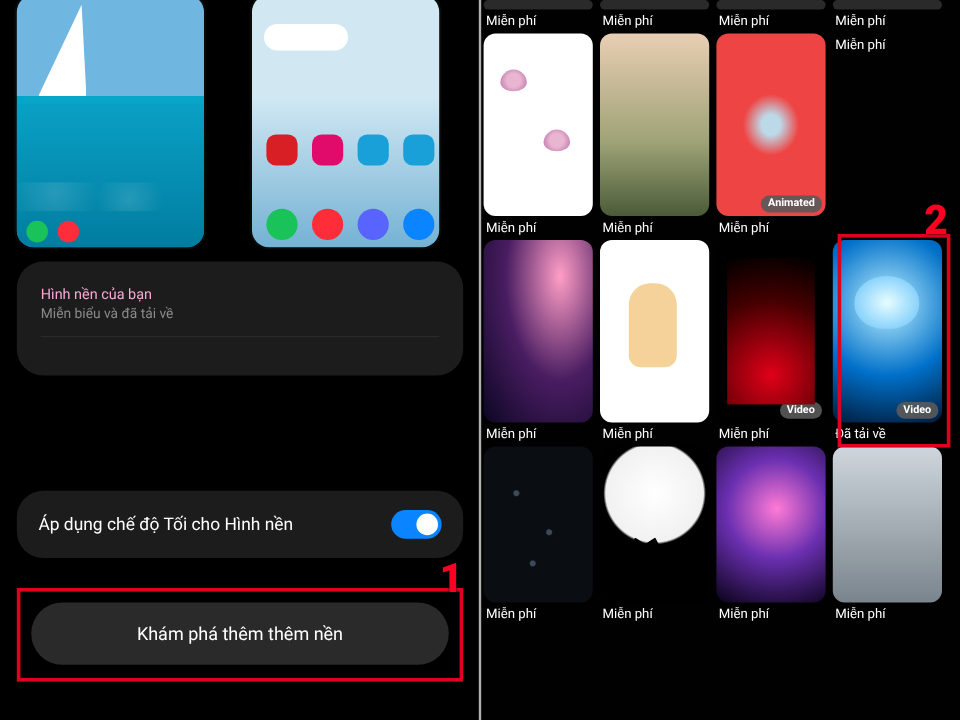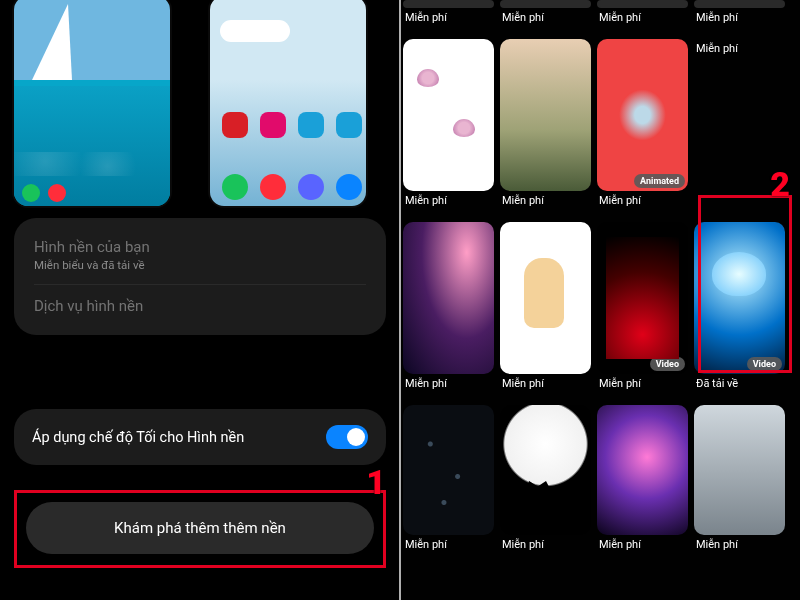--- a/index.html
+++ b/index.html
@@ -22,35 +22,35 @@
   .lock .dock span { width:18px; height:18px; border-radius:50%; display:block;}
   .home { background:linear-gradient(#d1e8f3 40%,#74b2d4);}
   .home .cloud {position:absolute;left:10px;top:24px;width:70px;height:22px;background:#fff;border-radius:14px;}
   .home .row {position:absolute;display:flex;gap:12px;}
   .home .row1{left:12px;top:116px;}
   .home .row2{left:12px;bottom:6px;}
   .home .ico{width:26px;height:26px;border-radius:8px;display:block;}
   .optlist{position:absolute;left:14px;right:14px;top:218px;border-radius:22px;background:#1c1c1c;padding:8px 20px;}
   .opt{padding:12px 0;border-bottom:1px solid #2a2a2a;cursor:pointer;}
   .opt:last-child{border-bottom:none;}
-  .opt .t{color:#737373;font-size:15px;}
+  .opt .t{color:#f9a8d4;font-size:12px;}
   .opt .s{color:#8a8a8a;font-size:11.5px;margin-top:2px;}
   .dark{position:absolute;left:14px;right:14px;top:409px;height:56px;background:#1c1c1c;border-radius:22px;display:flex;align-items:center;justify-content:space-between;padding:0 18px;text-align:center;}
   .dark .lbl{color:#fff;font-size:14.5px;}
   .toggle{width:42px;height:24px;border-radius:12px;background:#0a84ff;position:relative;}
   .toggle::after{content:"";position:absolute;right:3px;top:3px;width:18px;height:18px;border-radius:50%;background:#fff;}
   .explore{position:absolute;left:26px;right:26px;top:502px;height:52px;border-radius:26px;background:#2a2a2a;display:flex;align-items:center;justify-content:center;color:#fff;font-size:15px;font-weight:400;cursor:pointer;}
   .hl{position:absolute;border:3px solid #e00020;pointer-events:none;}
   .hl1{left:14px;right:14px;top:490px;height:78px;}
   .step{position:absolute;color:#ff0022;font-weight:900;font-size:34px;text-shadow:0 0 2px #000;}
   .step1{right:14px;top:462px;}
 
   
   .grid{position:absolute;inset:0;display:flex;flex-wrap:wrap;align-content:flex-start;gap:0;padding:0;}
-  .cell{width:97px;padding:0 3px 15px;position:relative;cursor:pointer;}
+  .cell{width:97px;padding:0 3px 4px;position:relative;cursor:pointer;}
   .thumb{width:91px;border-radius:10px;position:relative;overflow:hidden;}
   .thumb .badge{position:absolute;right:3px;bottom:3px;background:rgba(90,90,90,.9);color:#fff;font-size:9px;font-weight:700;padding:2px 6px;border-radius:8px;}
   .cap{color:#fff;font-size:11px;margin-top:3px;padding-left:2px;}
   .row0 .thumb{height:8px;}
   .rowN .thumb{height:152px;}
   .rowZ .thumb{height:130px;}
 
   
   .t-butter{background:#fff;}
   .t-butter::before,.t-butter::after{content:"";position:absolute;width:22px;height:18px;background:radial-gradient(circle,#e9b5d1 40%,#b66ba3);border-radius:50% 50% 50% 50%/60% 60% 40% 40%;}
@@ -113,21 +113,20 @@
       </div>
     </div>
   </div>
 
   <div class="optlist">
     <div class="opt">
       <div class="t">Hình nền của bạn</div>
       <div class="s">Miễn biểu và đã tải về</div>
     </div>
     <div class="opt">
-      <div class="t">Dịch vụ hình nền</div>
     </div>
   </div>
 
   <div class="dark">
     <span class="lbl">Áp dụng chế độ Tối cho Hình nền</span>
     <span class="toggle"></span>
   </div>
 
   <div class="explore">
     <span>Khám phá thêm thêm nền</span>

